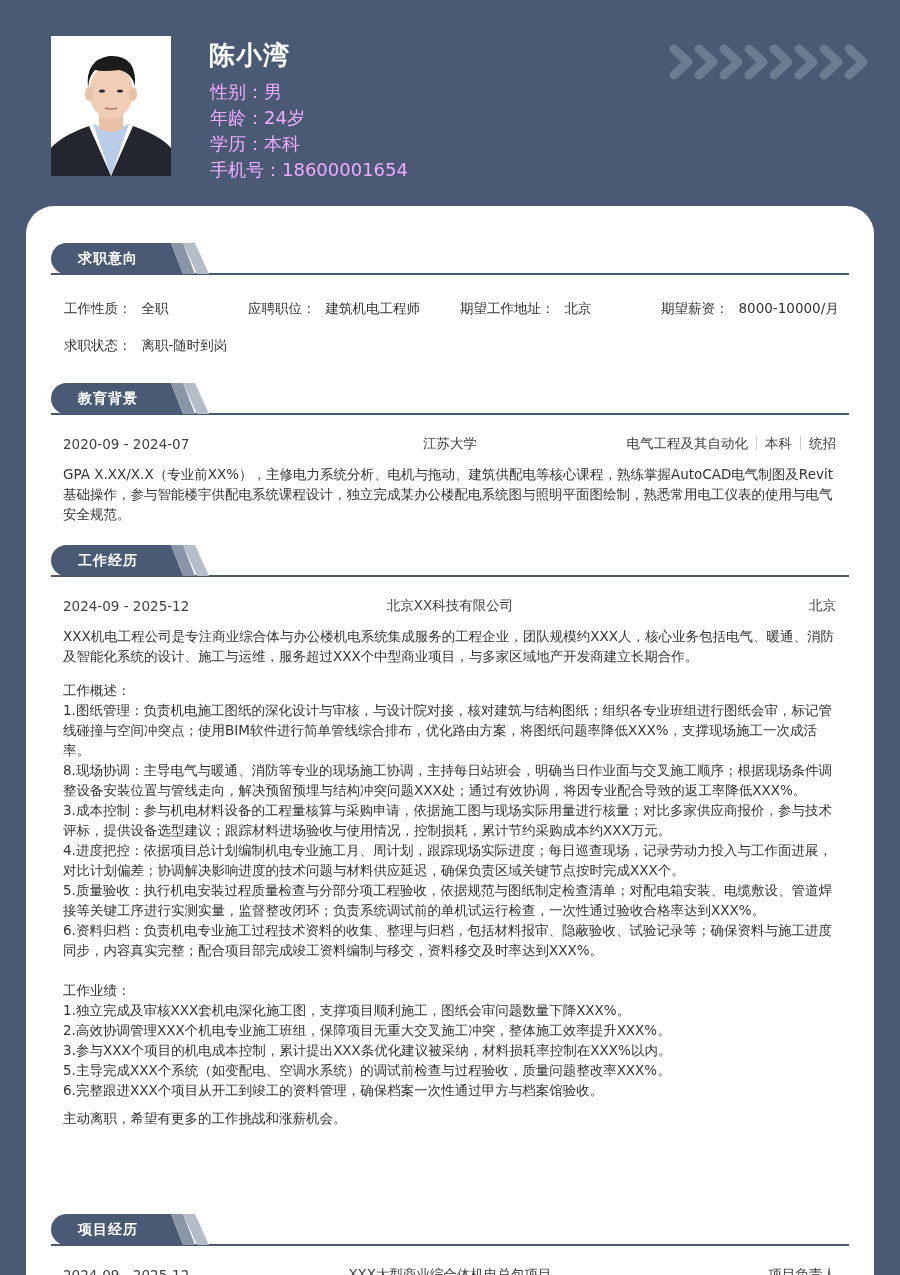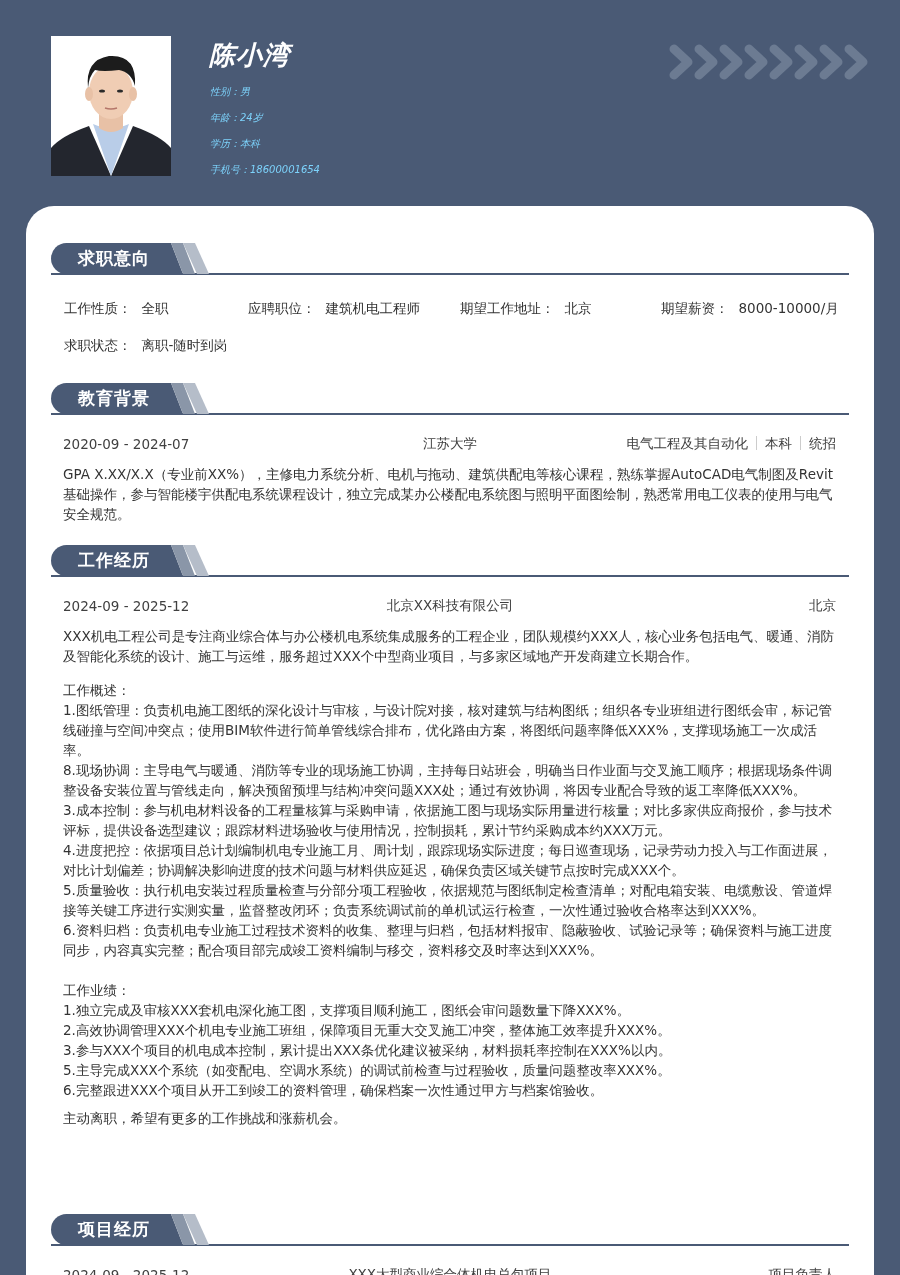--- a/index.html
+++ b/index.html
@@ -4,35 +4,35 @@
 <style>
   * { margin: 0; padding: 0; box-sizing: border-box; }
   html, body { width: 900px; height: 1275px; overflow: hidden; }
   body {
     background: #4a5a75;
     font-family: "DejaVu Sans", "Liberation Sans", sans-serif;
     color: #333;
     position: relative;
   }
   
-  .header { position: absolute; left: 0; top: 0; width: 812px; height: 210px; font-style: italic; }
+  .header { position: absolute; left: 0; top: 0; width: 812px; height: 210px; }
   .photo {
     position: absolute; left: 51px; top: 36px; width: 120px; height: 140px;
     background: #fff; overflow: hidden;
   }
   .photo svg { display: block; }
   .name {
     position: absolute; left: 209px; top: 38px;
     font-size: 26px; font-weight: bold; color: #fff; letter-spacing: 1px;
   }
   .info-col { position: absolute; top: 80px; }
   .info-col.left { left: 210px; }
   .info-col.right { left: 443px; }
   .info-row {
-    font-size: 10px; color: #7dd3fc; height: 26px; line-height: 24px; white-space: nowrap;
+    font-size: 18px; color: #f0abfc; height: 26px; line-height: 24px; white-space: nowrap;
   }
   .chevrons { position: absolute; left: 668px; top: 44px; }
 
   
   .card {
     position: absolute; left: 26px; top: 206px; width: 848px; height: 1100px;
     background: #fff; border-radius: 28px 28px 0 0;
   }
   .section { position: absolute; left: 25px; width: 798px; }
   .sec-head { position: relative; height: 32px; }
@@ -49,21 +49,21 @@
     background: #8a96a8;
     clip-path: polygon(0 0, 12px 0, 24px 100%, 12px 100%);
   }
   .sec-head .stripe2 {
     position: absolute; top: 0; left: 132px; width: 26px; height: 31px;
     background: #b5bdc9;
     clip-path: polygon(0 0, 12px 0, 26px 100%, 14px 100%);
   }
   .sec-head .title {
     position: absolute; left: 27px; top: 0; line-height: 31px;
-    color: #fff; font-size: 17px; font-weight: bold; letter-spacing: 1px;
+    color: #fff; font-size: 14px; font-weight: bold; letter-spacing: 1px;
   }
 
   .text { font-size: 13.5px; line-height: 20px; color: #333; }
   .row3 {
     display: flex; justify-content: space-between; align-items: center;
     font-size: 13.5px; color: #404040; padding: 0 13px 0 12px;
   }
   .row3 .mid { position: absolute; left: 50%; transform: translateX(-50%); }
   .sep { display: inline-block; width: 1px; height: 14px; background: #ccc; margin: 0 8px; vertical-align: -2px; }
 

